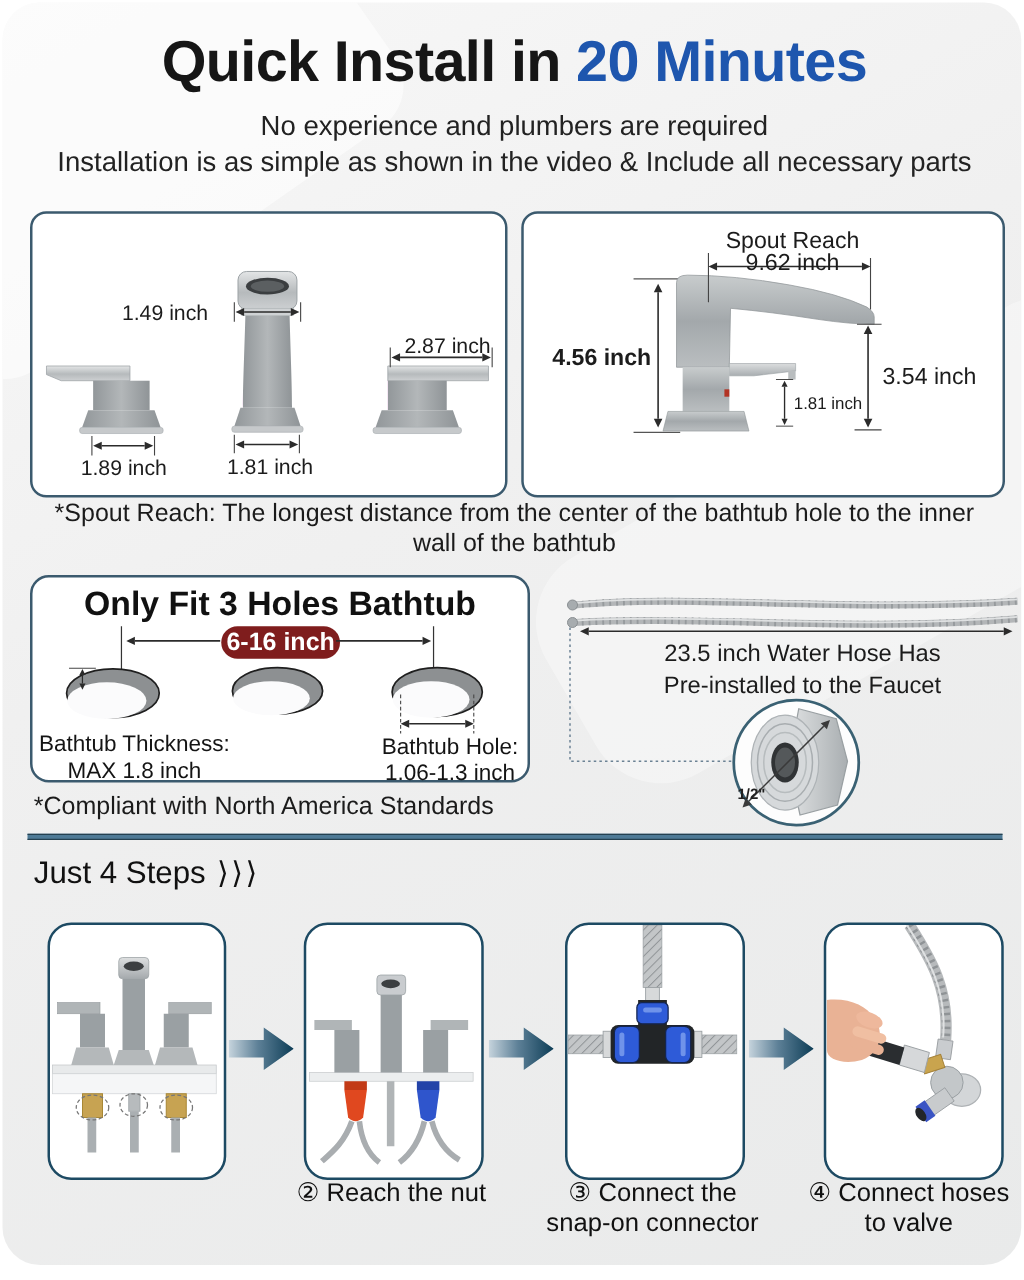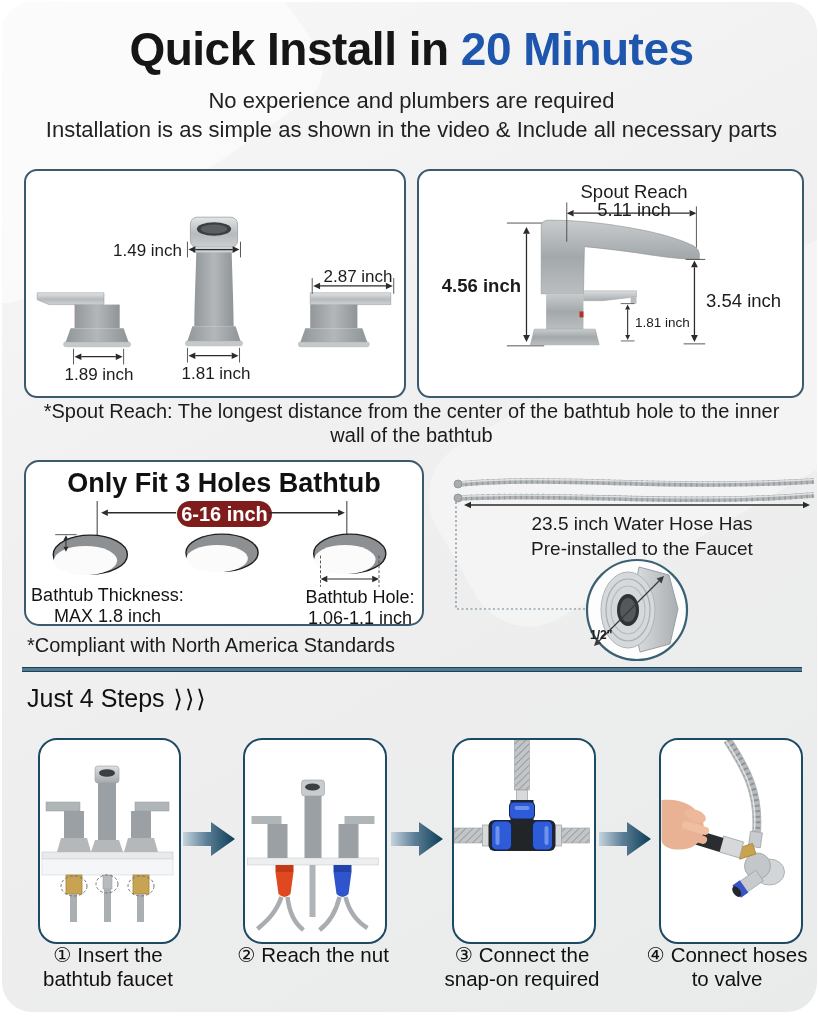--- a/index.html
+++ b/index.html
@@ -97,21 +97,21 @@
         <line x1="55" y1="189" x2="90" y2="189" stroke="#2b2b2b" stroke-width="1.3"></line>
         <polygon points="48,189 55,185.7 55,192.3" fill="#2b2b2b"></polygon>
           <polygon points="97,189 90,185.7 90,192.3" fill="#2b2b2b"></polygon>
 
         <line x1="290" y1="109" x2="290" y2="125" stroke="#444" stroke-width=".9"></line>
         <line x1="373" y1="109" x2="373" y2="125" stroke="#444" stroke-width=".9"></line>
         <line x1="298" y1="117" x2="365" y2="117" stroke="#2b2b2b" stroke-width="1.3"></line>
         <polygon points="291,117 298,113.7 298,120.3" fill="#2b2b2b"></polygon>
           <polygon points="372,117 365,113.7 365,120.3" fill="#2b2b2b"></polygon>
       </svg>
-      <div class="lbl" style="left:56px;top:70px;width:100px;text-align:right;">1.49 inch</div>
+      <div class="lbl" style="left:56px;top:70px;width:100px;text-align:center;">1.49 inch</div>
       <div class="lbl" style="left:289px;top:96px;width:86px;text-align:center;">2.87 inch</div>
       <div class="lbl" style="left:33px;top:194px;width:80px;text-align:center;">1.89 inch</div>
       <div class="lbl" style="left:150px;top:193px;width:80px;text-align:center;">1.81 inch</div>
     </div>
 
     <div class="panel" style="left:415px;top:167px;width:383px;height:225px;">
       <svg width="379" height="221" viewBox="0 0 383 225">
         <defs>
           <linearGradient id="gbB" x1="0" y1="0" x2="0" y2="1">
             <stop offset="0" stop-color="#c8cccd"></stop>
@@ -149,21 +149,21 @@
         <polygon points="279,91 275.5,98 282.5,98" fill="#2b2b2b"></polygon>
           <polygon points="279,174 275.5,167 282.5,167" fill="#2b2b2b"></polygon>
 
         <line x1="204" y1="135" x2="218" y2="135" stroke="#444" stroke-width=".8"></line>
         <line x1="204" y1="173" x2="218" y2="173" stroke="#444" stroke-width=".8"></line>
         <line x1="211" y1="141" x2="211" y2="167" stroke="#2b2b2b" stroke-width="1.1"></line>
         <polygon points="211,136 208.5,141 213.5,141" fill="#2b2b2b"></polygon>
           <polygon points="211,172 208.5,167 213.5,167" fill="#2b2b2b"></polygon>
       </svg>
       <div class="lblB" style="left:145px;top:10px;width:140px;text-align:center;">Spout Reach</div>
-      <div class="lblB" style="left:155px;top:28px;width:120px;text-align:center;">5.11 inch</div>
+      <div class="lblB" style="left:155px;top:28px;width:120px;text-align:center;">9.62 inch</div>
       <div class="lblB" style="left:18px;top:104px;width:84px;text-align:right;font-weight:bold;">4.56 inch</div>
       <div class="lblB" style="left:287px;top:119px;width:90px;">3.54 inch</div>
       <div class="lblB" style="left:216px;top:144px;font-size:13.5px;">1.81 inch</div>
     </div>
 
     <div class="abs note">*Spout Reach: The longest distance from the center of the bathtub hole to the inner
 wall of the bathtub</div>
 
     <div class="panel" style="left:22px;top:458px;width:396px;height:162px;border-radius:15px;">
       <div class="abs holes-title">Only Fit 3 Holes Bathtub</div>
@@ -192,21 +192,21 @@
 
         <line x1="299" y1="96" x2="299" y2="128" stroke="#444" stroke-width=".9" stroke-dasharray="3,2"></line>
         <line x1="359" y1="96" x2="359" y2="128" stroke="#444" stroke-width=".9" stroke-dasharray="3,2"></line>
         <line x1="306" y1="120" x2="352" y2="120" stroke="#2b2b2b" stroke-width="1.2"></line>
         <polygon points="299,120 306,116.7 306,123.3" fill="#2b2b2b"></polygon>
           <polygon points="359,120 352,116.7 352,123.3" fill="#2b2b2b"></polygon>
       </svg>
       <div class="hlbl" style="left:4px;top:123px;width:155px;">Bathtub Thickness:
 MAX 1.8 inch</div>
       <div class="hlbl" style="left:278px;top:125px;width:112px;">Bathtub Hole:
-1.06-1.1 inch</div>
+1.06-1.3 inch</div>
     </div>
 
     <div class="abs" style="left:440px;top:458px;width:428px;height:212px;">
       <svg width="398" height="212" viewBox="0 0 398 212">
         <defs>
           <linearGradient id="hexg" x1="0" y1="0" x2="1" y2="0">
             <stop offset="0" stop-color="#e0e2e3"></stop>
               <stop offset=".6" stop-color="#bfc3c5"></stop>
               <stop offset="1" stop-color="#a9aeb1"></stop>
           </linearGradient>
@@ -394,21 +394,19 @@
       <defs>
           <linearGradient id="ag3" x1="0" y1="0" x2="1" y2="0">
         <stop offset="0" stop-color="#c6d4dd"></stop>
             <stop offset=".45" stop-color="#5d8097"></stop>
             <stop offset="1" stop-color="#0d3d56"></stop>
       </linearGradient>
         </defs>
       <polygon points="0,12 28,12 28,2 52,19 28,36 28,26 0,26" fill="url(#ag3)"></polygon>
     </svg>
 
-    <div class="cap" style="left:6px;">① Insert the
-bathtub faucet</div>
     <div class="cap" style="left:211px;">② Reach the nut</div>
     <div class="cap" style="left:420px;">③ Connect the
-snap-on required</div>
+snap-on connector</div>
     <div class="cap" style="left:625px;">④ Connect hoses
 to valve</div>
   </div>
 </div>
 
 </body></html>

